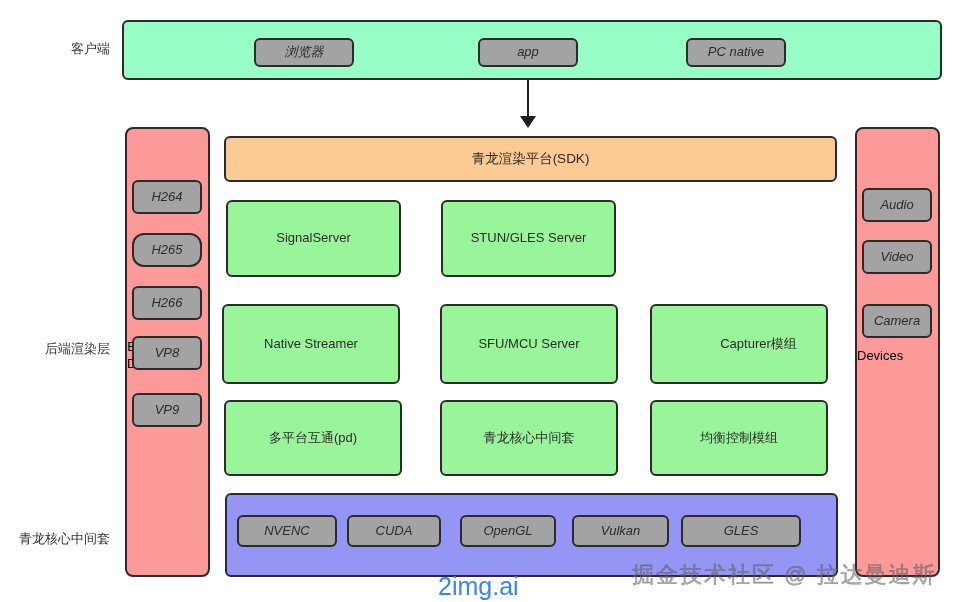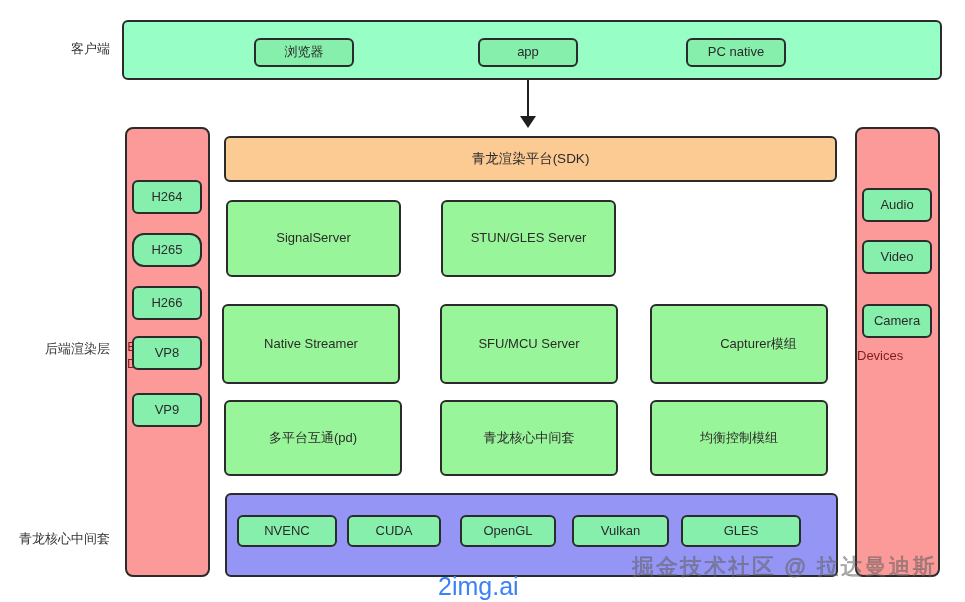--- a/index.html
+++ b/index.html
@@ -47,29 +47,30 @@
   }
   .side-bar {
     background: #fc9a9a;
     border-radius: 8px;
     align-items: flex-start;
     justify-content: center;
   }
   .side-bar > .side-title {
     margin-top: 8px;
     font-size: 13px;
-    color: #7f1d1d;
+    color: #000000;
     text-align: center;
     line-height: 1.3;
   }
   .hw-bar {
     background: #9595f5;
   }
   .white-box {
-    background: #86efac;
+    background: #a3a3a3;
+    font-style: italic;
   }
   .green-box {
     background: #99f599;
   }
   .arrow-line {
     position: absolute;
     background: #1f1f1f;
   }
   .arrow-head {
     position: absolute;
@@ -78,20 +79,21 @@
     border-left: 8px solid transparent;
     border-right: 8px solid transparent;
     border-top: 12px solid #1f1f1f;
   }
   .wm-jj {
     position: absolute;
     font-size: 22px;
     color: rgba(110,110,110,0.55);
     letter-spacing: 2px;
     white-space: nowrap;
+    margin-top: 8px;
     -webkit-text-stroke: 0.6px rgba(80,80,80,0.45);
   }
   .wm-2img {
     position: absolute;
     font-size: 25px;
     color: #3b82f6;
     white-space: nowrap;
     font-weight: 400;
   }
 </style>

